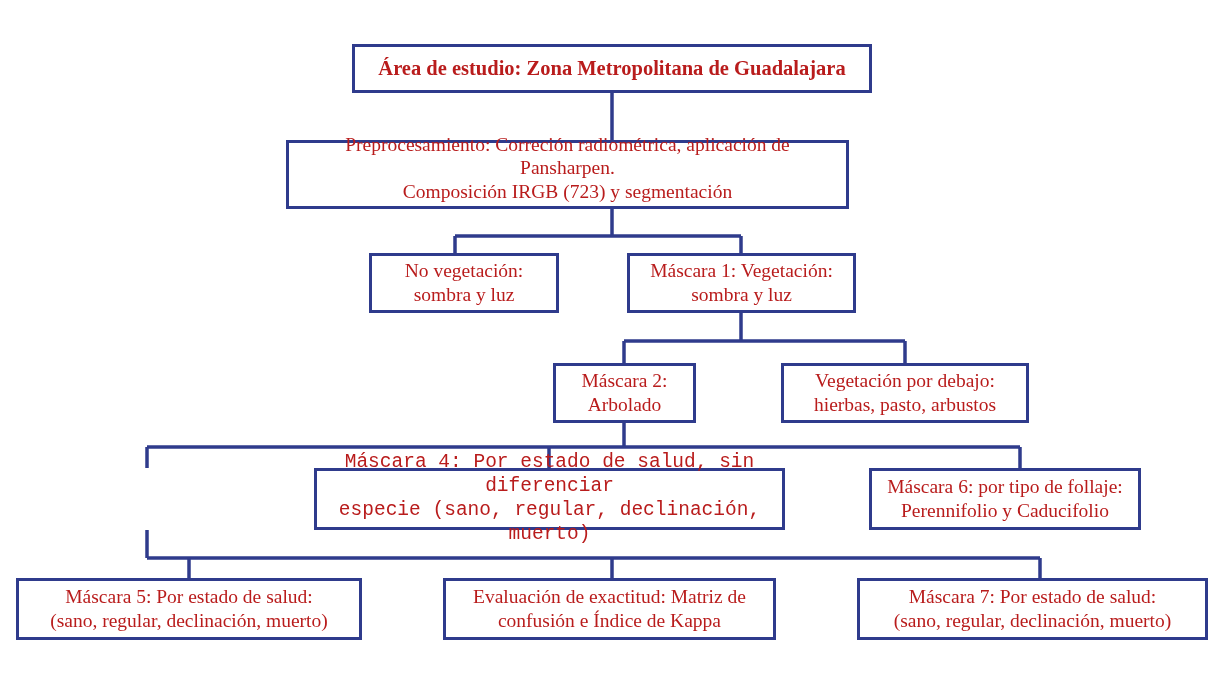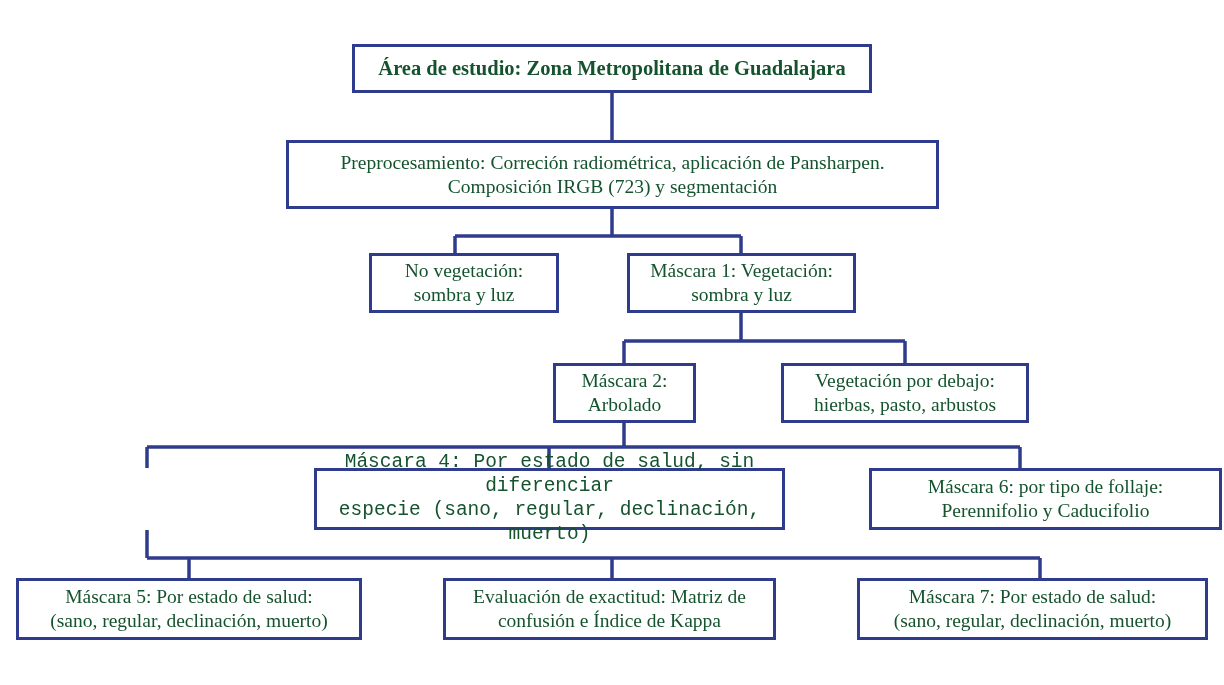--- a/index.html
+++ b/index.html
@@ -25,21 +25,21 @@
   }
   .node {
     position: absolute;
     box-sizing: border-box;
     background: #ffffff;
     border: 3px solid #2f3b8c;
     display: flex;
     align-items: center;
     justify-content: center;
     text-align: center;
-    color: #14532d;
+    color: #b91c1c;
     font-size: 19.5px;
     line-height: 1.22;
     padding: 2px 8px;
     z-index: 2;
   }
   .node.root {
     font-weight: bold;
     font-size: 20.5px;
   }
   .node .txt {
@@ -80,21 +80,21 @@
       <path d="M 189 558 L 189 578"></path>
       <path d="M 612 558 L 612 578"></path>
       <path d="M 1040 558 L 1040 578"></path>
     </g>
   </svg>
 
   <div class="node root" style="left:352px; top:44px; width:520px; height:49px;">
     <span class="txt">Área de estudio: Zona Metropolitana de Guadalajara</span>
   </div>
 
-  <div class="node" style="left:286px; top:140px; width:653px; height:69px;">
+  <div class="node" style="left:286px; top:140px; width:563px; height:69px;align-items:flex-end;">
     <span class="txt">Preprocesamiento: Correción radiométrica, aplicación de Pansharpen.
 Composición IRGB (723) y segmentación</span>
   </div>
 
   <div class="node" style="left:369px; top:253px; width:190px; height:60px;">
     <span class="txt">No vegetación:
 sombra y luz</span>
   </div>
 
   <div class="node" style="left:627px; top:253px; width:229px; height:60px;">
@@ -111,21 +111,21 @@
     <span class="txt">Vegetación por debajo:
 hierbas, pasto, arbustos</span>
   </div>
 
 
   <div class="node" style="left:314px; top:468px; width:471px; height:62px;font-family:Liberation Mono, monospace;">
     <span class="txt">Máscara 4: Por estado de salud, sin diferenciar
 especie (sano, regular, declinación, muerto)</span>
   </div>
 
-  <div class="node" style="left:869px; top:468px; width:353px; height:62px;">
+  <div class="node" style="left:869px; top:468px; width:272px; height:62px;">
     <span class="txt">Máscara 6: por tipo de follaje:
 Perennifolio y Caducifolio</span>
   </div>
 
   <div class="node" style="left:16px; top:578px; width:346px; height:62px;">
     <span class="txt">Máscara 5: Por estado de salud:
 (sano, regular, declinación, muerto)</span>
   </div>
 
   <div class="node" style="left:443px; top:578px; width:333px; height:62px;">

